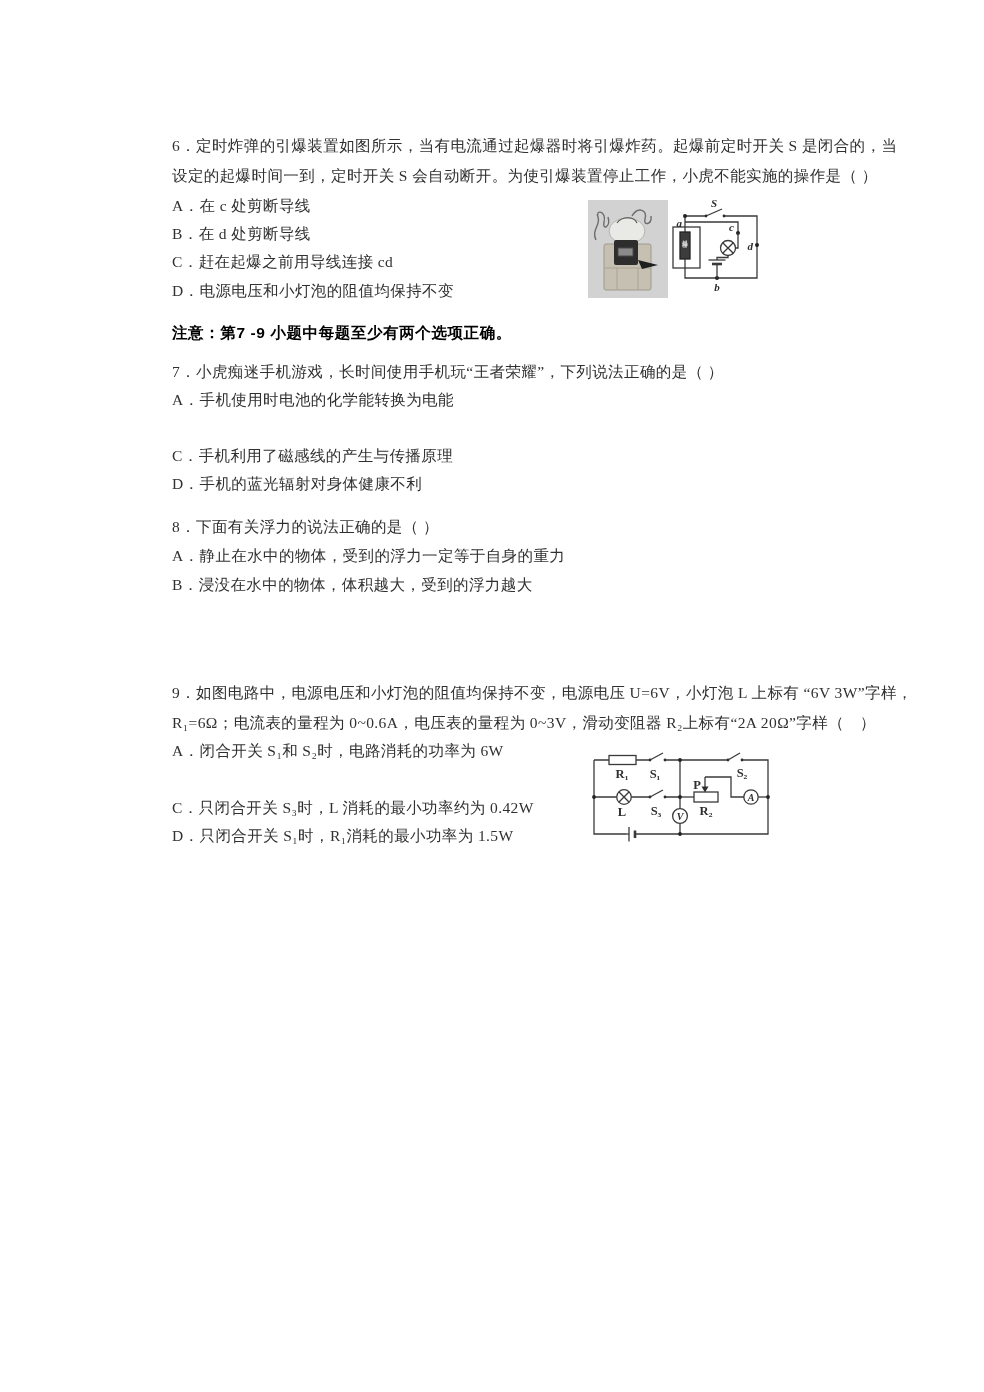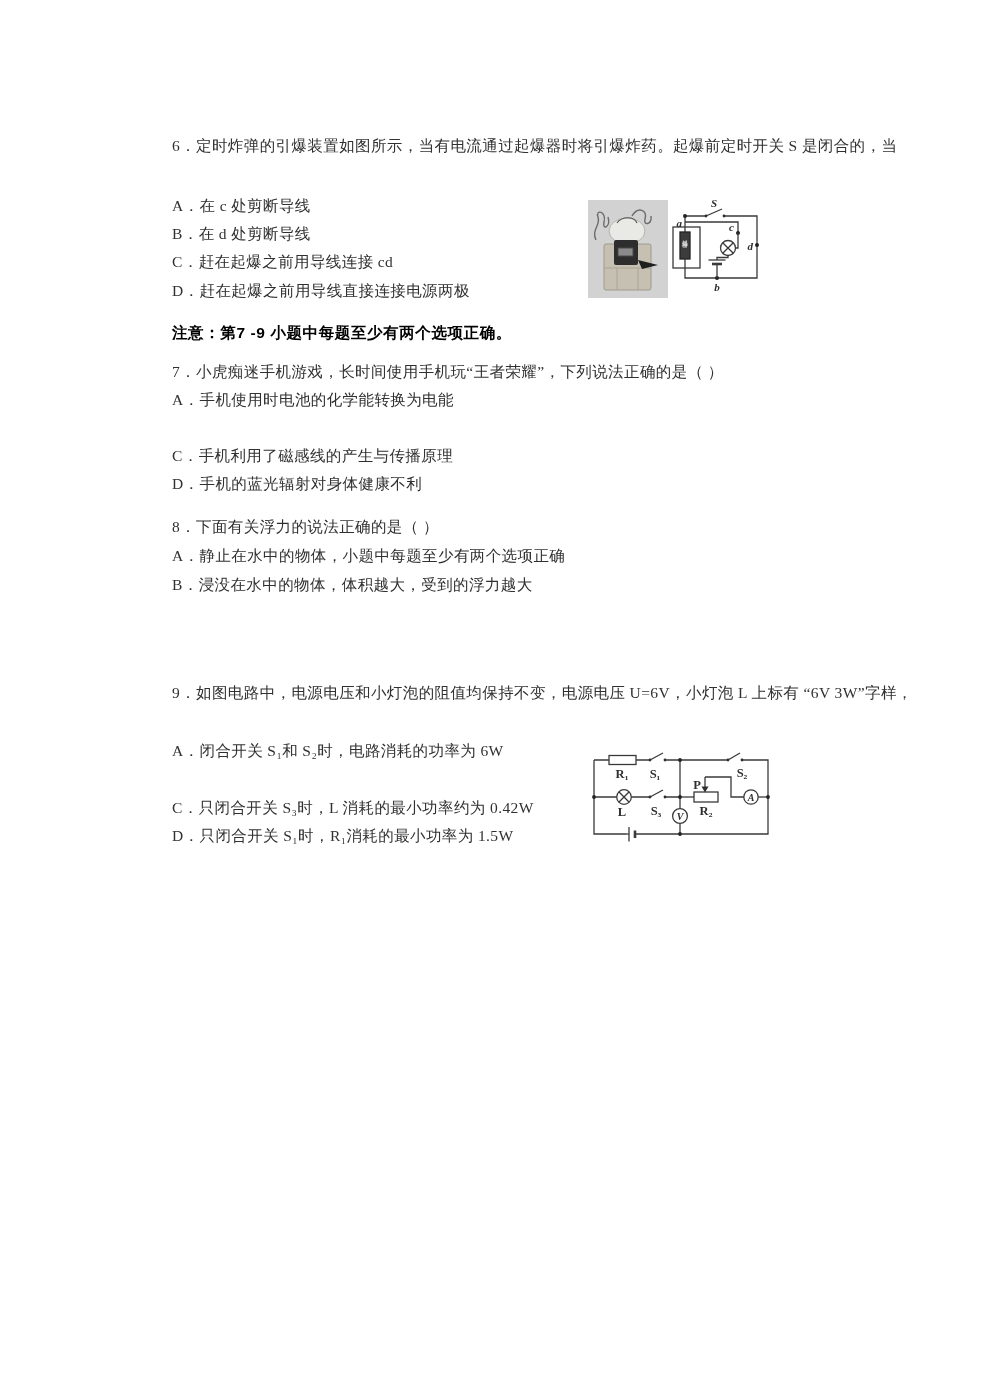--- a/index.html
+++ b/index.html
@@ -21,24 +21,25 @@
   .cl9{font-size:12.5px;font-weight:700;}
   .meterl{font-size:10px;font-weight:700;font-style:italic;}
   .detxt{font-size:6px;fill:#e2e2e2;writing-mode:vertical-rl;text-orientation:upright;letter-spacing:1px;}
 </style>
 </head>
 <body>
 
 <div class="page">
 
   <div class="line" style="top:138px">6．定时炸弹的引爆装置如图所示，当有电流通过起爆器时将引爆炸药。起爆前定时开关 S 是闭合的，当</div>
+  <div class="line" style="top:168px">设定的起爆时间一到，定时开关 S 会自动断开。为使引爆装置停止工作，小虎不能实施的操作是（ ）</div>
   <div class="line" style="top:198px">A．在 c 处剪断导线</div>
   <div class="line" style="top:226px">B．在 d 处剪断导线</div>
   <div class="line" style="top:254px">C．赶在起爆之前用导线连接 cd</div>
-  <div class="line" style="top:283px">D．赶在起爆之前用导线直接连接电源两极</div>
+  <div class="line" style="top:283px">D．电源电压和小灯泡的阻值均保持不变</div>
 
   <div class="fig" style="left:588px;top:198px">
     <svg width="212" height="106" viewBox="0 0 212 106">
 
       <g>
         <rect x="0" y="2" width="80" height="98" fill="#d2d2d2"></rect>
         <path d="M8,42 C3,32 13,27 10,19 C7,11 19,13 16,24 C14,33 23,29 20,19" stroke="#6c6c6c" stroke-width="1.4" fill="none"></path>
         <path d="M44,18 C50,8 60,12 57,21 C55,28 64,27 63,18" stroke="#6c6c6c" stroke-width="1.4" fill="none"></path>
         <rect x="16" y="46" width="47" height="46" rx="2" fill="#c6c0b2" stroke="#a09a8c"></rect>
         <path d="M16,70 H63 M29,70 V92 M50,70 V92" stroke="#aaa498" stroke-width="1" fill="none"></path>
@@ -90,24 +91,25 @@
   </div>
 
   <div class="line notice" style="top:325px">注意：第7 -9 小题中每题至少有两个选项正确。</div>
 
   <div class="line" style="top:364px">7．小虎痴迷手机游戏，长时间使用手机玩“王者荣耀”，下列说法正确的是（ ）</div>
   <div class="line" style="top:392px">A．手机使用时电池的化学能转换为电能</div>
   <div class="line" style="top:448px">C．手机利用了磁感线的产生与传播原理</div>
   <div class="line" style="top:476px">D．手机的蓝光辐射对身体健康不利</div>
 
   <div class="line" style="top:519px">8．下面有关浮力的说法正确的是（ ）</div>
-  <div class="line" style="top:548px">A．静止在水中的物体，小题中每题至少有两个选项正确</div>
+  <div class="line" style="top:548px">A．静止在水中的物体，受到的浮力一定等于自身的重力</div>
   <div class="line" style="top:577px">B．浸没在水中的物体，体积越大，受到的浮力越大</div>
 
   <div class="line" style="top:685px">9．如图电路中，电源电压和小灯泡的阻值均保持不变，电源电压 U=6V，小灯泡 L 上标有 “6V 3W”字样，</div>
+  <div class="line" style="top:715px">R₁=6Ω；电流表的量程为 0~0.6A，电压表的量程为 0~3V，滑动变阻器 R₂上标有“2A 20Ω”字样（　）</div>
   <div class="line" style="top:743px">A．闭合开关 S₁和 S₂时，电路消耗的功率为 6W</div>
   <div class="line" style="top:800px">C．只闭合开关 S₃时，L 消耗的最小功率约为 0.42W</div>
   <div class="line" style="top:828px">D．只闭合开关 S₁时，R₁消耗的最小功率为 1.5W</div>
 
   <div class="fig" style="left:588px;top:748px">
     <svg width="200" height="112" viewBox="0 0 200 112">
       <g stroke="#3a3a3a" stroke-width="1.3" fill="none">
 
         <path d="M6,12 H62 M77,12 H140 M154,12 H180 V86 H49 M38,86 H6 V12"></path>
 

